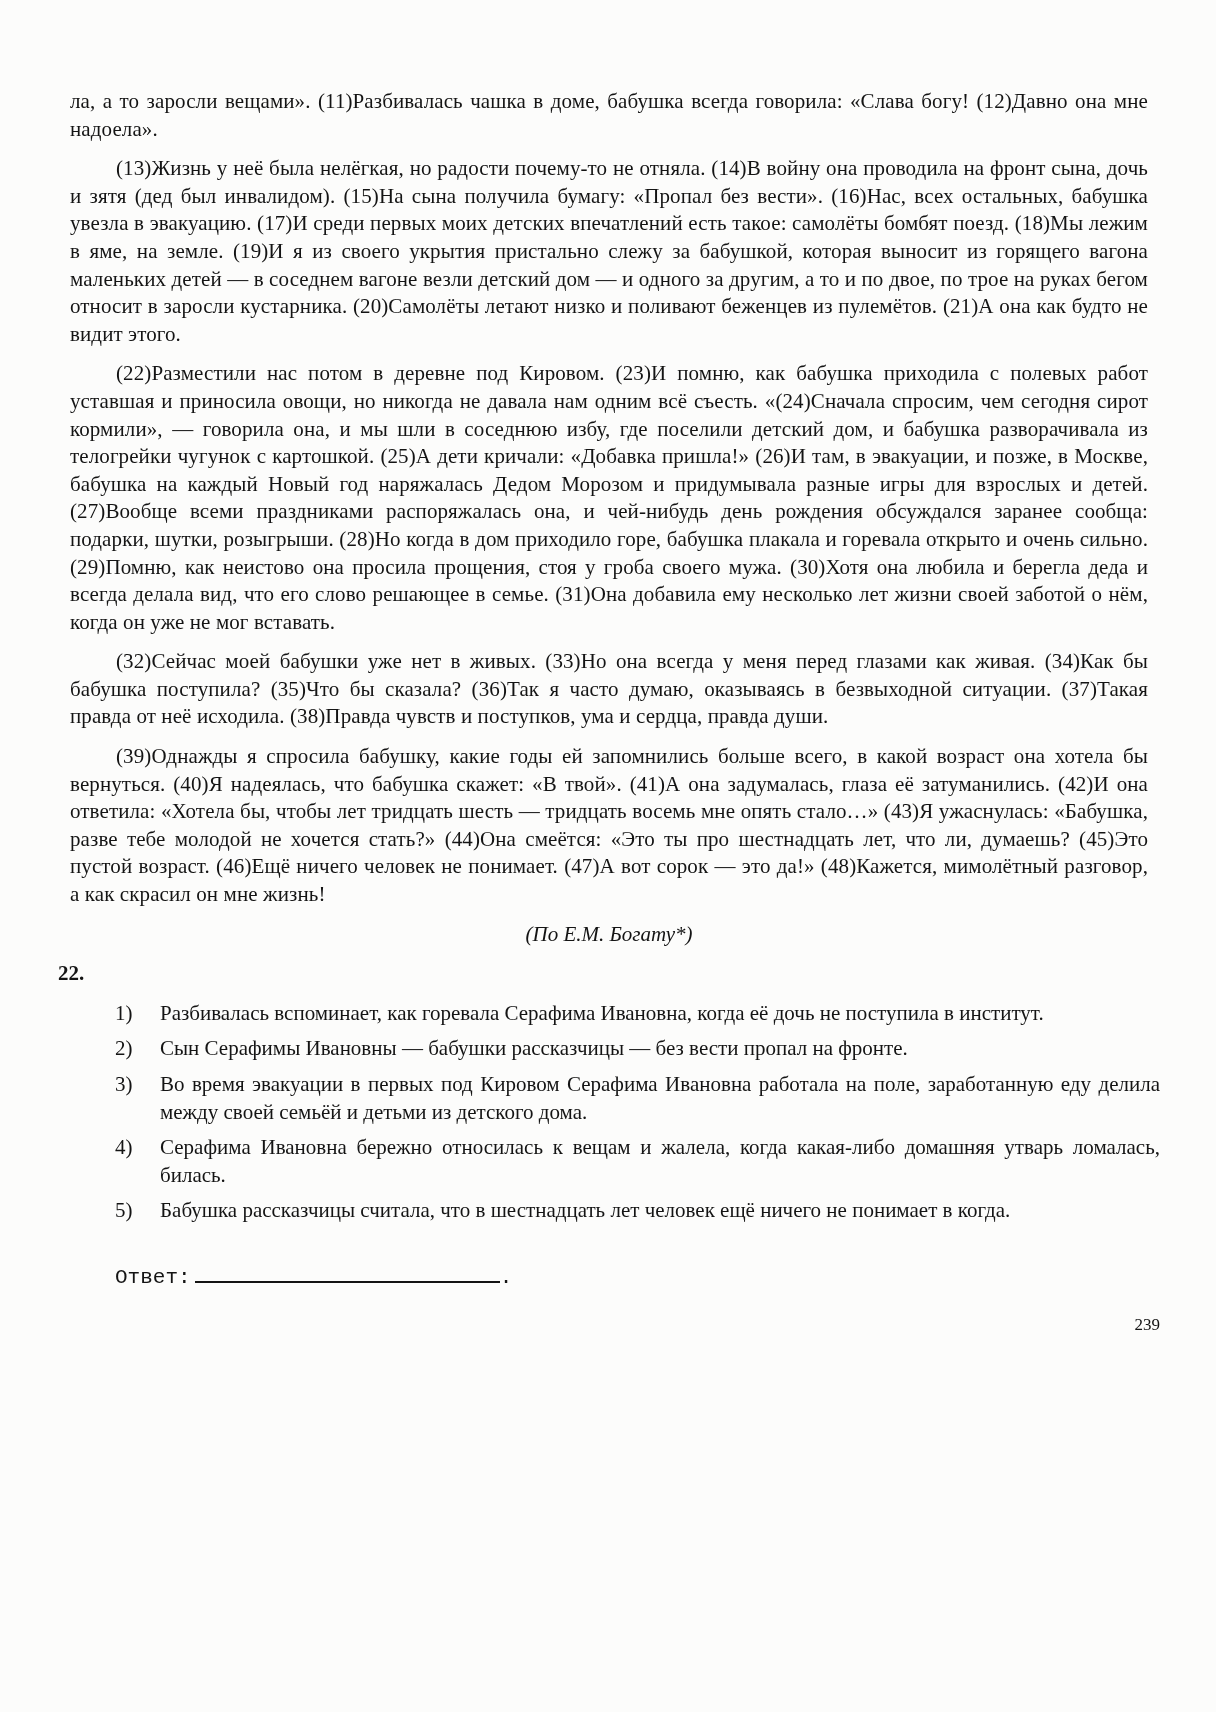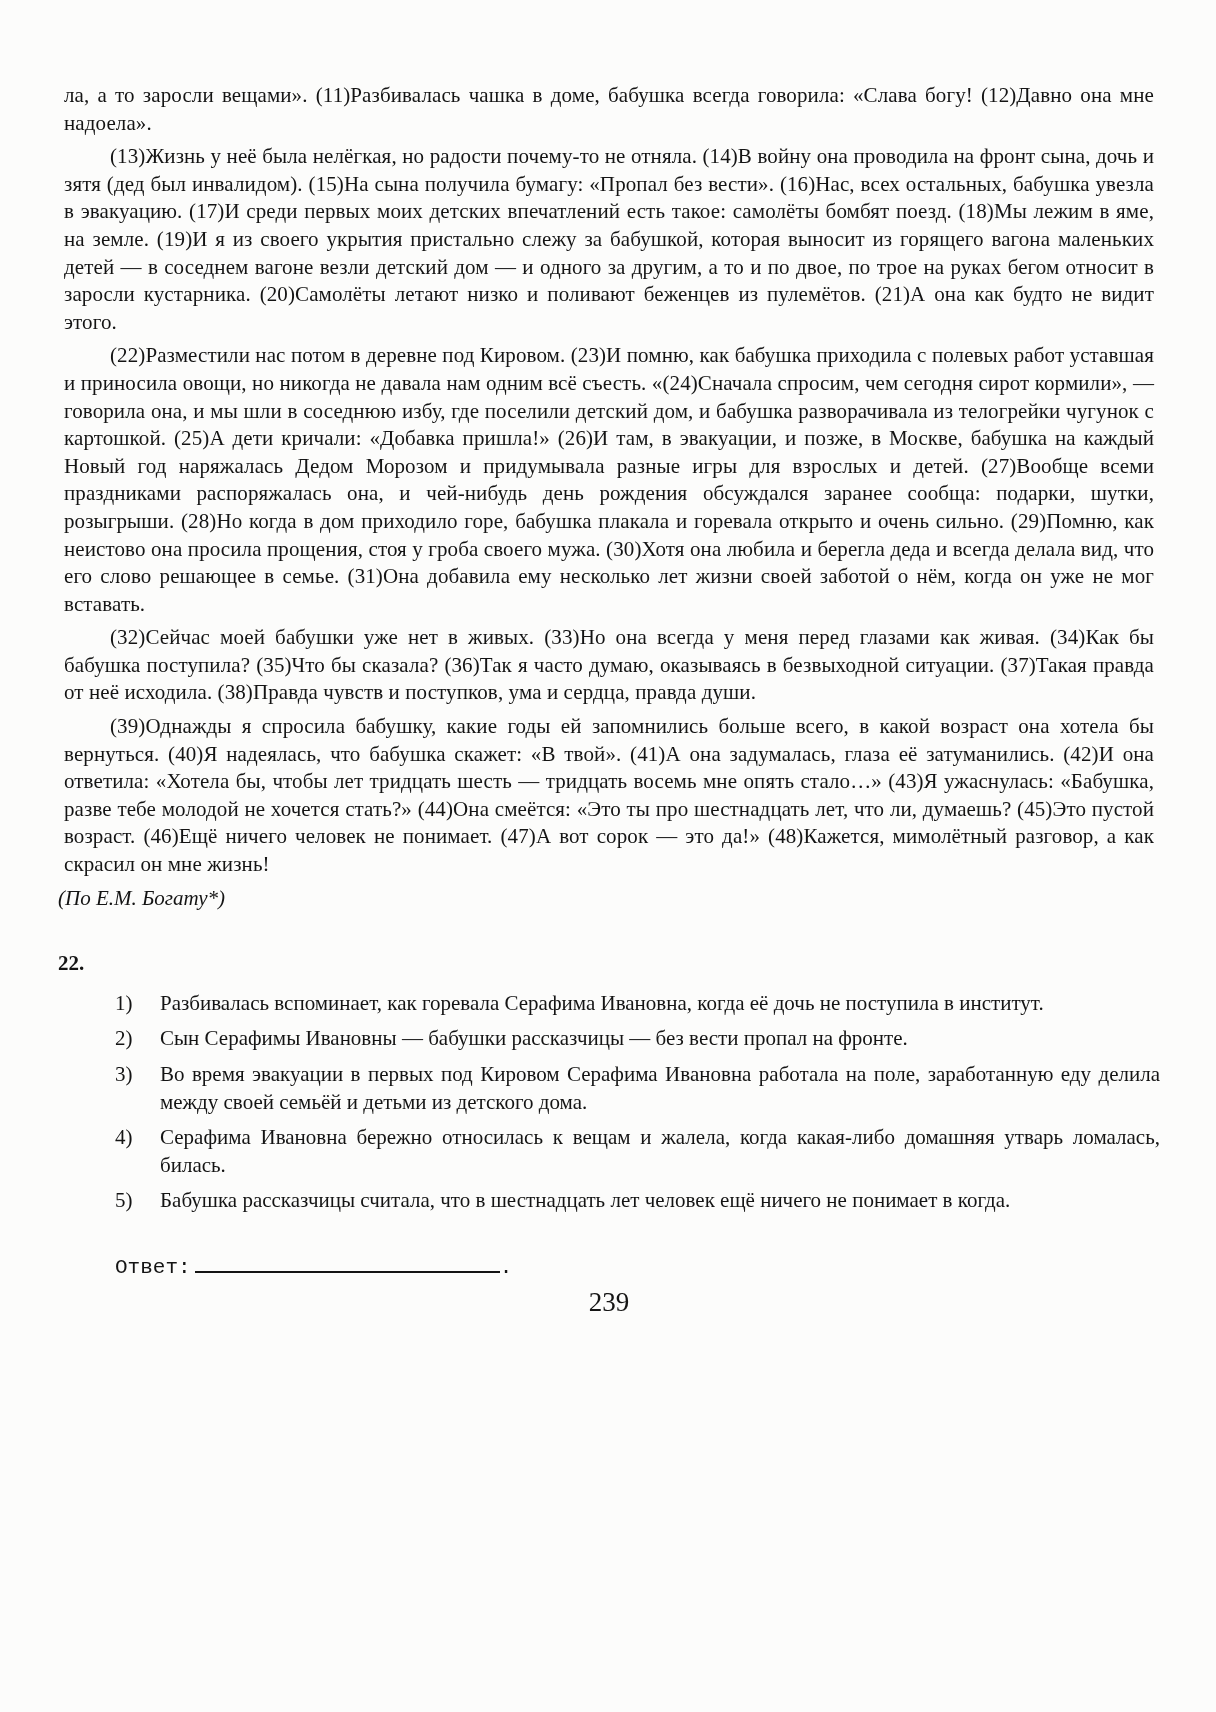--- a/index.html
+++ b/index.html
@@ -10,46 +10,46 @@
     color: #141414;
     font-family: "Liberation Serif", "DejaVu Serif", serif;
     box-sizing: border-box;
     overflow: hidden;
     position: relative;
   }
   .page {
     padding: 76px 56px 0 58px;
   }
   .text-block p {
-    margin: 6px;
+    margin: 12px;
     font-size: 21px;
     line-height: 27.6px;
     text-align: justify;
     text-indent: 46px;
     letter-spacing: 0.1px;
   }
   .text-block p.no-indent { text-indent: 0; }
   .attribution {
-    text-align: left;
+    text-align: center;
     font-style: italic;
     font-size: 21px;
     line-height: 27.6px;
     margin-top: 0;
   }
   .author-note {
     margin-top: 6px;
     font-size: 21px;
     line-height: 27.6px;
     text-indent: 46px;
   }
   .author-note .name {
     font-weight: bold;
     font-style: italic;
   }
-  .question { margin-top: 38px; }
+  .question { margin-top: 12px; }
   .q-head { display: flex; }
   .q-num {
     flex: none;
     width: 57px;
     font-weight: bold;
     font-size: 21px;
     line-height: 27.6px;
   }
   .q-prompt {
     font-size: 21px;
@@ -72,23 +72,23 @@
   }
   .answer-line {
     display: inline-block;
     width: 305px;
     height: 0.95em;
     border-bottom: 2px solid #141414;
     margin-left: 4px;
     vertical-align: baseline;
   }
   .page-number {
-    text-align: center;
-    font-size: 27px;
-    margin-top: 5px;
+    text-align: right;
+    font-size: 17px;
+    margin-top: 23px;
   }
 </style>
 </head>
 <body>
 
 <div class="page">
 
   <div class="text-block">
     <p class="no-indent">ла, а то заросли вещами». (11)Разбивалась чашка в доме, бабушка всегда говорила: «Слава богу! (12)Давно она мне надоела».</p>
     <p>(13)Жизнь у неё была нелёгкая, но радости почему-то не отняла. (14)В войну она проводила на фронт сына, дочь и зятя (дед был инвалидом). (15)На сына получила бумагу: «Пропал без вести». (16)Нас, всех остальных, бабушка увезла в эвакуацию. (17)И среди первых моих детских впечатлений есть такое: самолёты бомбят поезд. (18)Мы лежим в яме, на земле. (19)И я из своего укрытия пристально слежу за бабушкой, которая выносит из горящего вагона маленьких детей — в соседнем вагоне везли детский дом — и одного за другим, а то и по двое, по трое на руках бегом относит в заросли кустарника. (20)Самолёты летают низко и поливают беженцев из пулемётов. (21)А она как будто не видит этого.</p>

